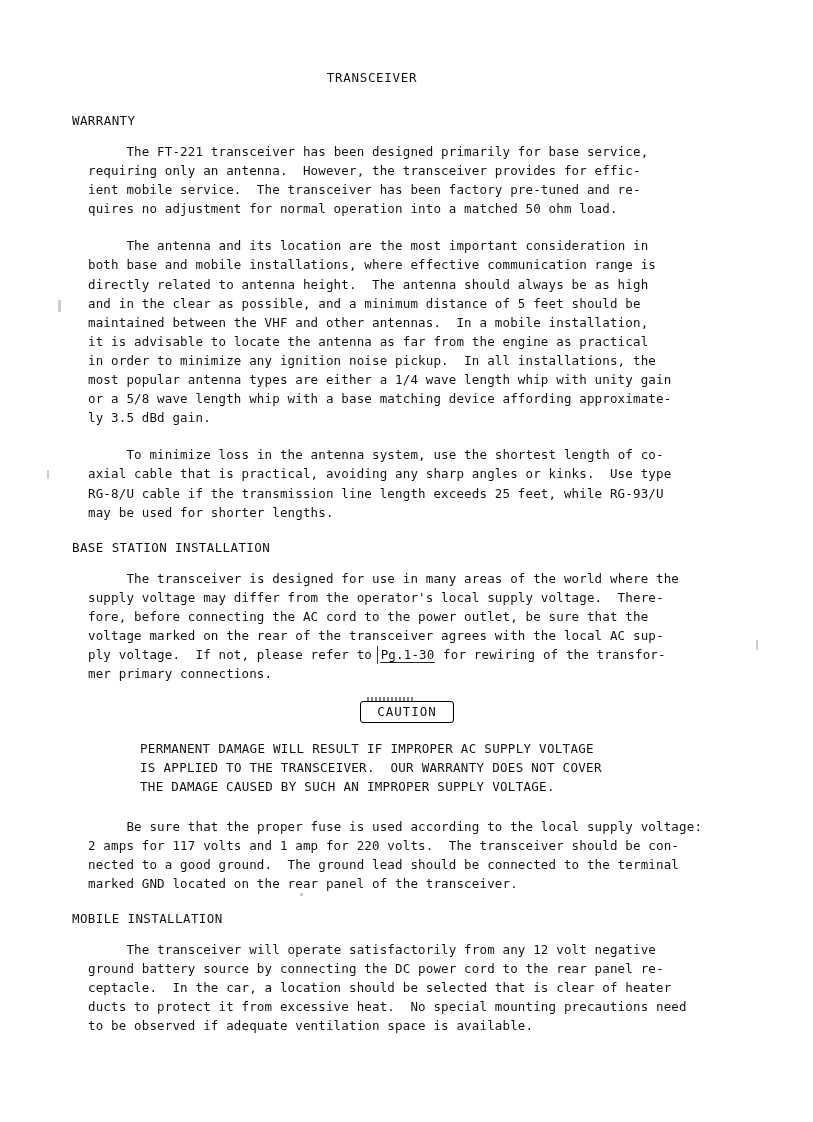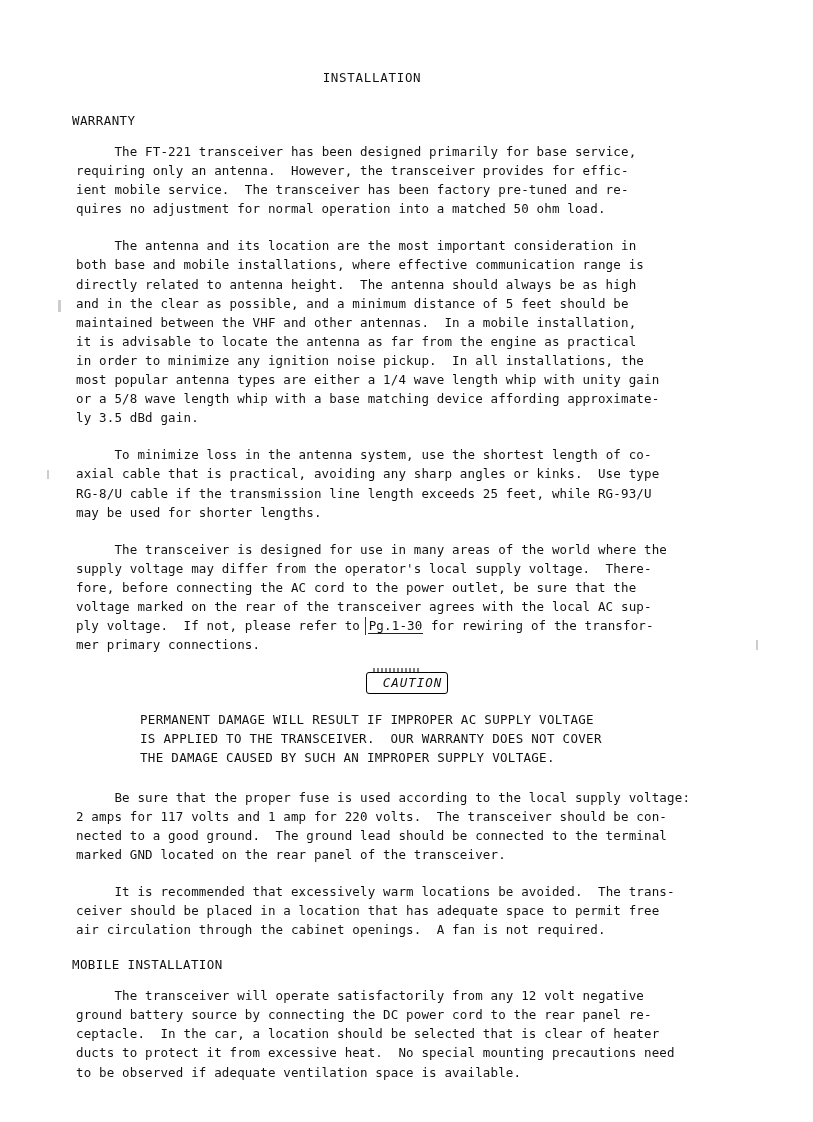--- a/index.html
+++ b/index.html
@@ -31,37 +31,36 @@
   }
   .section-head {
     font-size: 12.5px;
     letter-spacing: 0.4px;
     margin-bottom: 14px;
   }
   p.para {
     font-size: 12.5px;
     line-height: 19.1px;
     letter-spacing: 0.15px;
-    margin: 0 0 18px 4px;
+    margin: 0 0 18px 16px;
     white-space: pre-wrap;
     text-indent: 0;
   }
   .caution-wrap {
     text-align: center;
     margin: 2px 0 16px 0;
   }
   .caution-box {
     display: inline-block;
     border: 1.6px solid #000;
     border-radius: 3px;
-    padding: 2px 5px 3px 16px;
+    padding: 2px 16px 3px 16px;
     font-size: 12.5px;
     letter-spacing: 1px;
     position: relative;
-    font-style: italic;
   }
   .caution-box::before {
     content: "";
     position: absolute;
     left: 6px;
     top: -5px;
     width: 46px;
     height: 4px;
     background: repeating-linear-gradient(90deg, #555 0 2px, transparent 2px 4px);
     opacity: 0.75;
@@ -99,21 +98,21 @@
 
 <div class="page">
 
   <div class="speck" style="left:58px;  top:300px;  width:3px; height:12px;"></div>
   <div class="speck" style="left:47px;  top:470px;  width:2px; height:9px;"></div>
   <div class="speck" style="left:756px; top:640px;  width:2px; height:10px;"></div>
   <div class="speck" style="left:300px; top:893px;  width:3px; height:3px;"></div>
 
   <div class="content">
 
-    <div class="doc-title">INSTALLATION</div>
+    <div class="doc-title">TRANSCEIVER</div>
 
     <div class="section-head">WARRANTY</div>
     <p class="para">     The FT-221 transceiver has been designed primarily for base service,
 requiring only an antenna.  However, the transceiver provides for effic-
 ient mobile service.  The transceiver has been factory pre-tuned and re-
 quires no adjustment for normal operation into a matched 50 ohm load.</p>
     <p class="para">     The antenna and its location are the most important consideration in
 both base and mobile installations, where effective communication range is
 directly related to antenna height.  The antenna should always be as high
 and in the clear as possible, and a minimum distance of 5 feet should be
@@ -121,42 +120,40 @@
 it is advisable to locate the antenna as far from the engine as practical
 in order to minimize any ignition noise pickup.  In all installations, the
 most popular antenna types are either a 1/4 wave length whip with unity gain
 or a 5/8 wave length whip with a base matching device affording approximate-
 ly 3.5 dBd gain.</p>
     <p class="para">     To minimize loss in the antenna system, use the shortest length of co-
 axial cable that is practical, avoiding any sharp angles or kinks.  Use type
 RG-8/U cable if the transmission line length exceeds 25 feet, while RG-93/U
 may be used for shorter lengths.</p>
 
+    <div class="section-head">BASE STATION INSTALLATION</div>
     <p class="para"><span>     The transceiver is designed for use in many areas of the world where the
 supply voltage may differ from the operator's local supply voltage.  There-
 fore, before connecting the AC cord to the power outlet, be sure that the
 voltage marked on the rear of the transceiver agrees with the local AC sup-
 ply voltage.  If not, please refer to </span><span class="underline-ref">Pg.1-30</span><span> for rewiring of the transfor-
 mer primary connections.</span></p>
 
     <div class="caution-wrap">
       <span class="caution-box">CAUTION</span>
     </div>
 
     <div class="caution-text">PERMANENT DAMAGE WILL RESULT IF IMPROPER AC SUPPLY VOLTAGE
 IS APPLIED TO THE TRANSCEIVER.  OUR WARRANTY DOES NOT COVER
 THE DAMAGE CAUSED BY SUCH AN IMPROPER SUPPLY VOLTAGE.</div>
 
     <p class="para">     Be sure that the proper fuse is used according to the local supply voltage:
 2 amps for 117 volts and 1 amp for 220 volts.  The transceiver should be con-
 nected to a good ground.  The ground lead should be connected to the terminal
 marked GND located on the rear panel of the transceiver.</p>
-    <p class="para">     It is recommended that excessively warm locations be avoided.  The trans-
-ceiver should be placed in a location that has adequate space to permit free
-air circulation through the cabinet openings.  A fan is not required.</p>
 
     <div class="section-head">MOBILE INSTALLATION</div>
     <p class="para">     The transceiver will operate satisfactorily from any 12 volt negative
 ground battery source by connecting the DC power cord to the rear panel re-
 ceptacle.  In the car, a location should be selected that is clear of heater
 ducts to protect it from excessive heat.  No special mounting precautions need
 to be observed if adequate ventilation space is available.</p>
 
   </div>
 </div>

